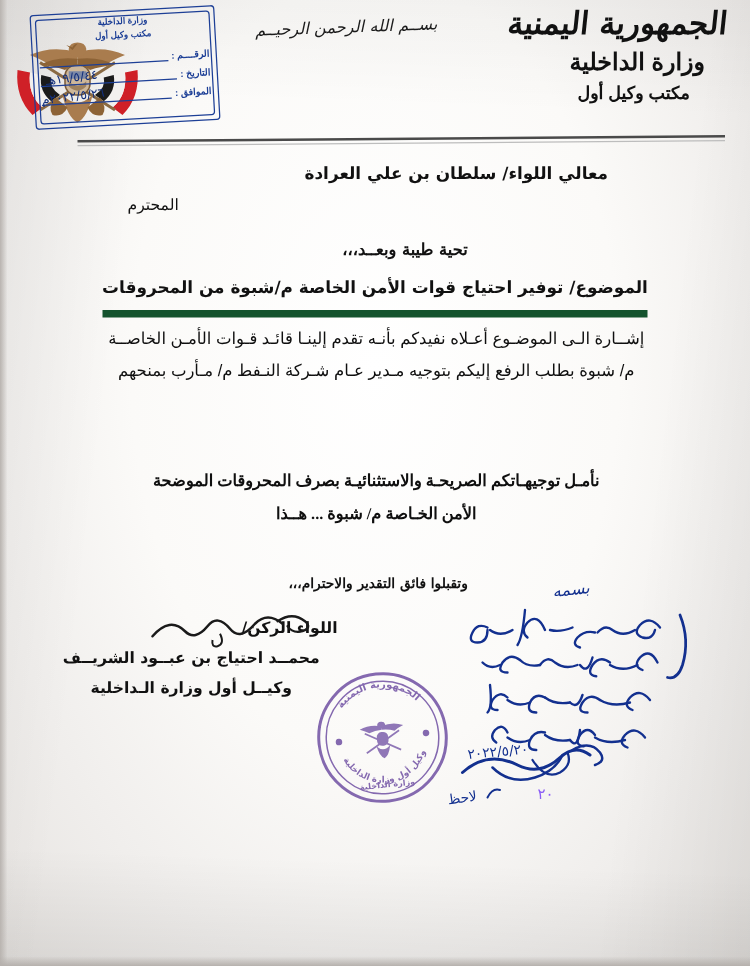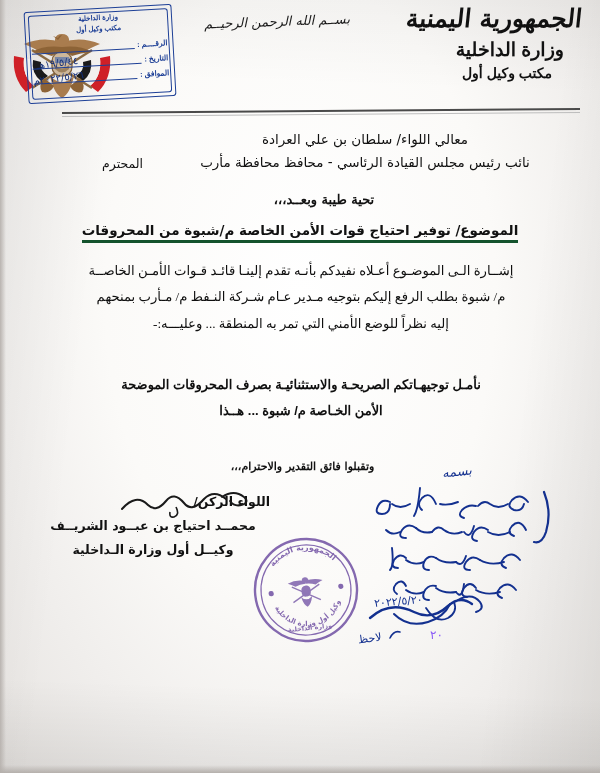--- a/index.html
+++ b/index.html
@@ -100,51 +100,51 @@
     border-top:2px solid #4a4a4a;
     transform:rotate(-0.45deg);
   }
   .hrule:after{
     content:"";position:absolute;left:0;top:2px;width:100%;height:1px;background:#bdbdbd;
   }
 
   
   .addressee{
     position:absolute;top:128px;right:40px;width:390px;text-align:center;
-    font-size:13.5px;font-weight:normal;color:#111;line-height:1.7;
+    font-size:13.5px;font-weight:bold;color:#111;line-height:1.7;
     font-family:"DejaVu Sans", sans-serif;
   }
   .muhtaram{
     position:absolute;top:156px;left:102px;
     font-size:12.5px;font-weight:normal;color:#111;
     font-family:"DejaVu Sans", sans-serif;
   }
   .greeting{
     position:absolute;top:192px;right:0;width:492px;text-align:center;
     font-family:"DejaVu Serif", serif;
     font-size:13px;font-weight:bold;color:#111;
     padding-right:60px;box-sizing:border-box;
   }
   .subject{
     position:absolute;top:222px;right:24px;width:552px;text-align:center;
     font-size:13.5px;font-weight:bold;color:#111;
     font-family:"DejaVu Sans", sans-serif;
   }
   .subject span{
-    border-bottom:3px solid #14532d;padding-bottom:2px;
+    border-bottom:6px solid #14532d;padding-bottom:10px;
   }
 
   .para{
     position:absolute;right:38px;width:522px;
-    font-family:Liberation Serif, serif;
+    font-family:Liberation Sans, sans-serif;
     font-size:13.2px;color:#0f0f0f;line-height:2.0;
     text-align:justify;text-align-last:center;
   }
   .para-1{top:258px;}
-  .para-2{top:372px;font-family:Liberation Sans, sans-serif;font-weight:bold;font-size:13px;}
+  .para-2{top:372px;font-family:Liberation Serif, serif;font-weight:bold;font-size:13px;}
   .para-2 .l{display:block;text-align:center;}
   .para-1 .l{display:block;text-align:center;letter-spacing:.2px;}
 
   .closing{
     position:absolute;top:460px;right:0;width:555px;text-align:center;
     font-family:"DejaVu Serif", serif;
     font-size:11px;font-weight:bold;color:#111;
     padding-right:40px;box-sizing:border-box;
   }
 
@@ -260,34 +260,32 @@
         </div>
       </div>
       <div class="reg-hand hand-date">١٩/٥/٤٤هـ</div>
       <div class="reg-hand hand-mawafiq">٢٠٢٢/٥/٢٦م</div>
     </div>
 
     <div class="hrule"></div>
 
     <div class="addressee">
       <div>معالي اللواء/ سلطان بن علي العرادة</div>
-      <div>نائب رئيس مجلس القيادة الرئاسي - محافظ محافظة مأرب</div>
     </div>
     <div class="muhtaram">المحترم</div>
 
     <div class="greeting">تحية طيبة وبعــد،،،</div>
 
     <div class="subject">
       <span>الموضوع/ توفير احتياج قوات الأمن الخاصة م/شبوة من المحروقات</span>
     </div>
 
     <div class="para para-1">
       <span class="l">إشــارة الـى الموضـوع أعـلاه نفيدكم بأنـه تقدم إلينـا قائـد قـوات الأمـن الخاصــة</span>
       <span class="l">م/ شبوة بطلب الرفع إليكم بتوجيه مـدير عـام شـركة النـفط م/ مـأرب بمنحهم</span>
-      <span class="l">إليه نظراً للوضع الأمني التي تمر به المنطقة ... وعليـــه:-</span>
     </div>
 
     <div class="para para-2">
       <span class="l">نأمـل توجيهـاتكم الصريحـة والاستثنائيـة بصرف المحروقات الموضحة</span>
       <span class="l">الأمن الخـاصة م/ شبوة ... هــذا</span>
     </div>
 
     <div class="closing">وتقبلوا فائق التقدير والاحترام،،،</div>
 
     <div class="sigblock">

